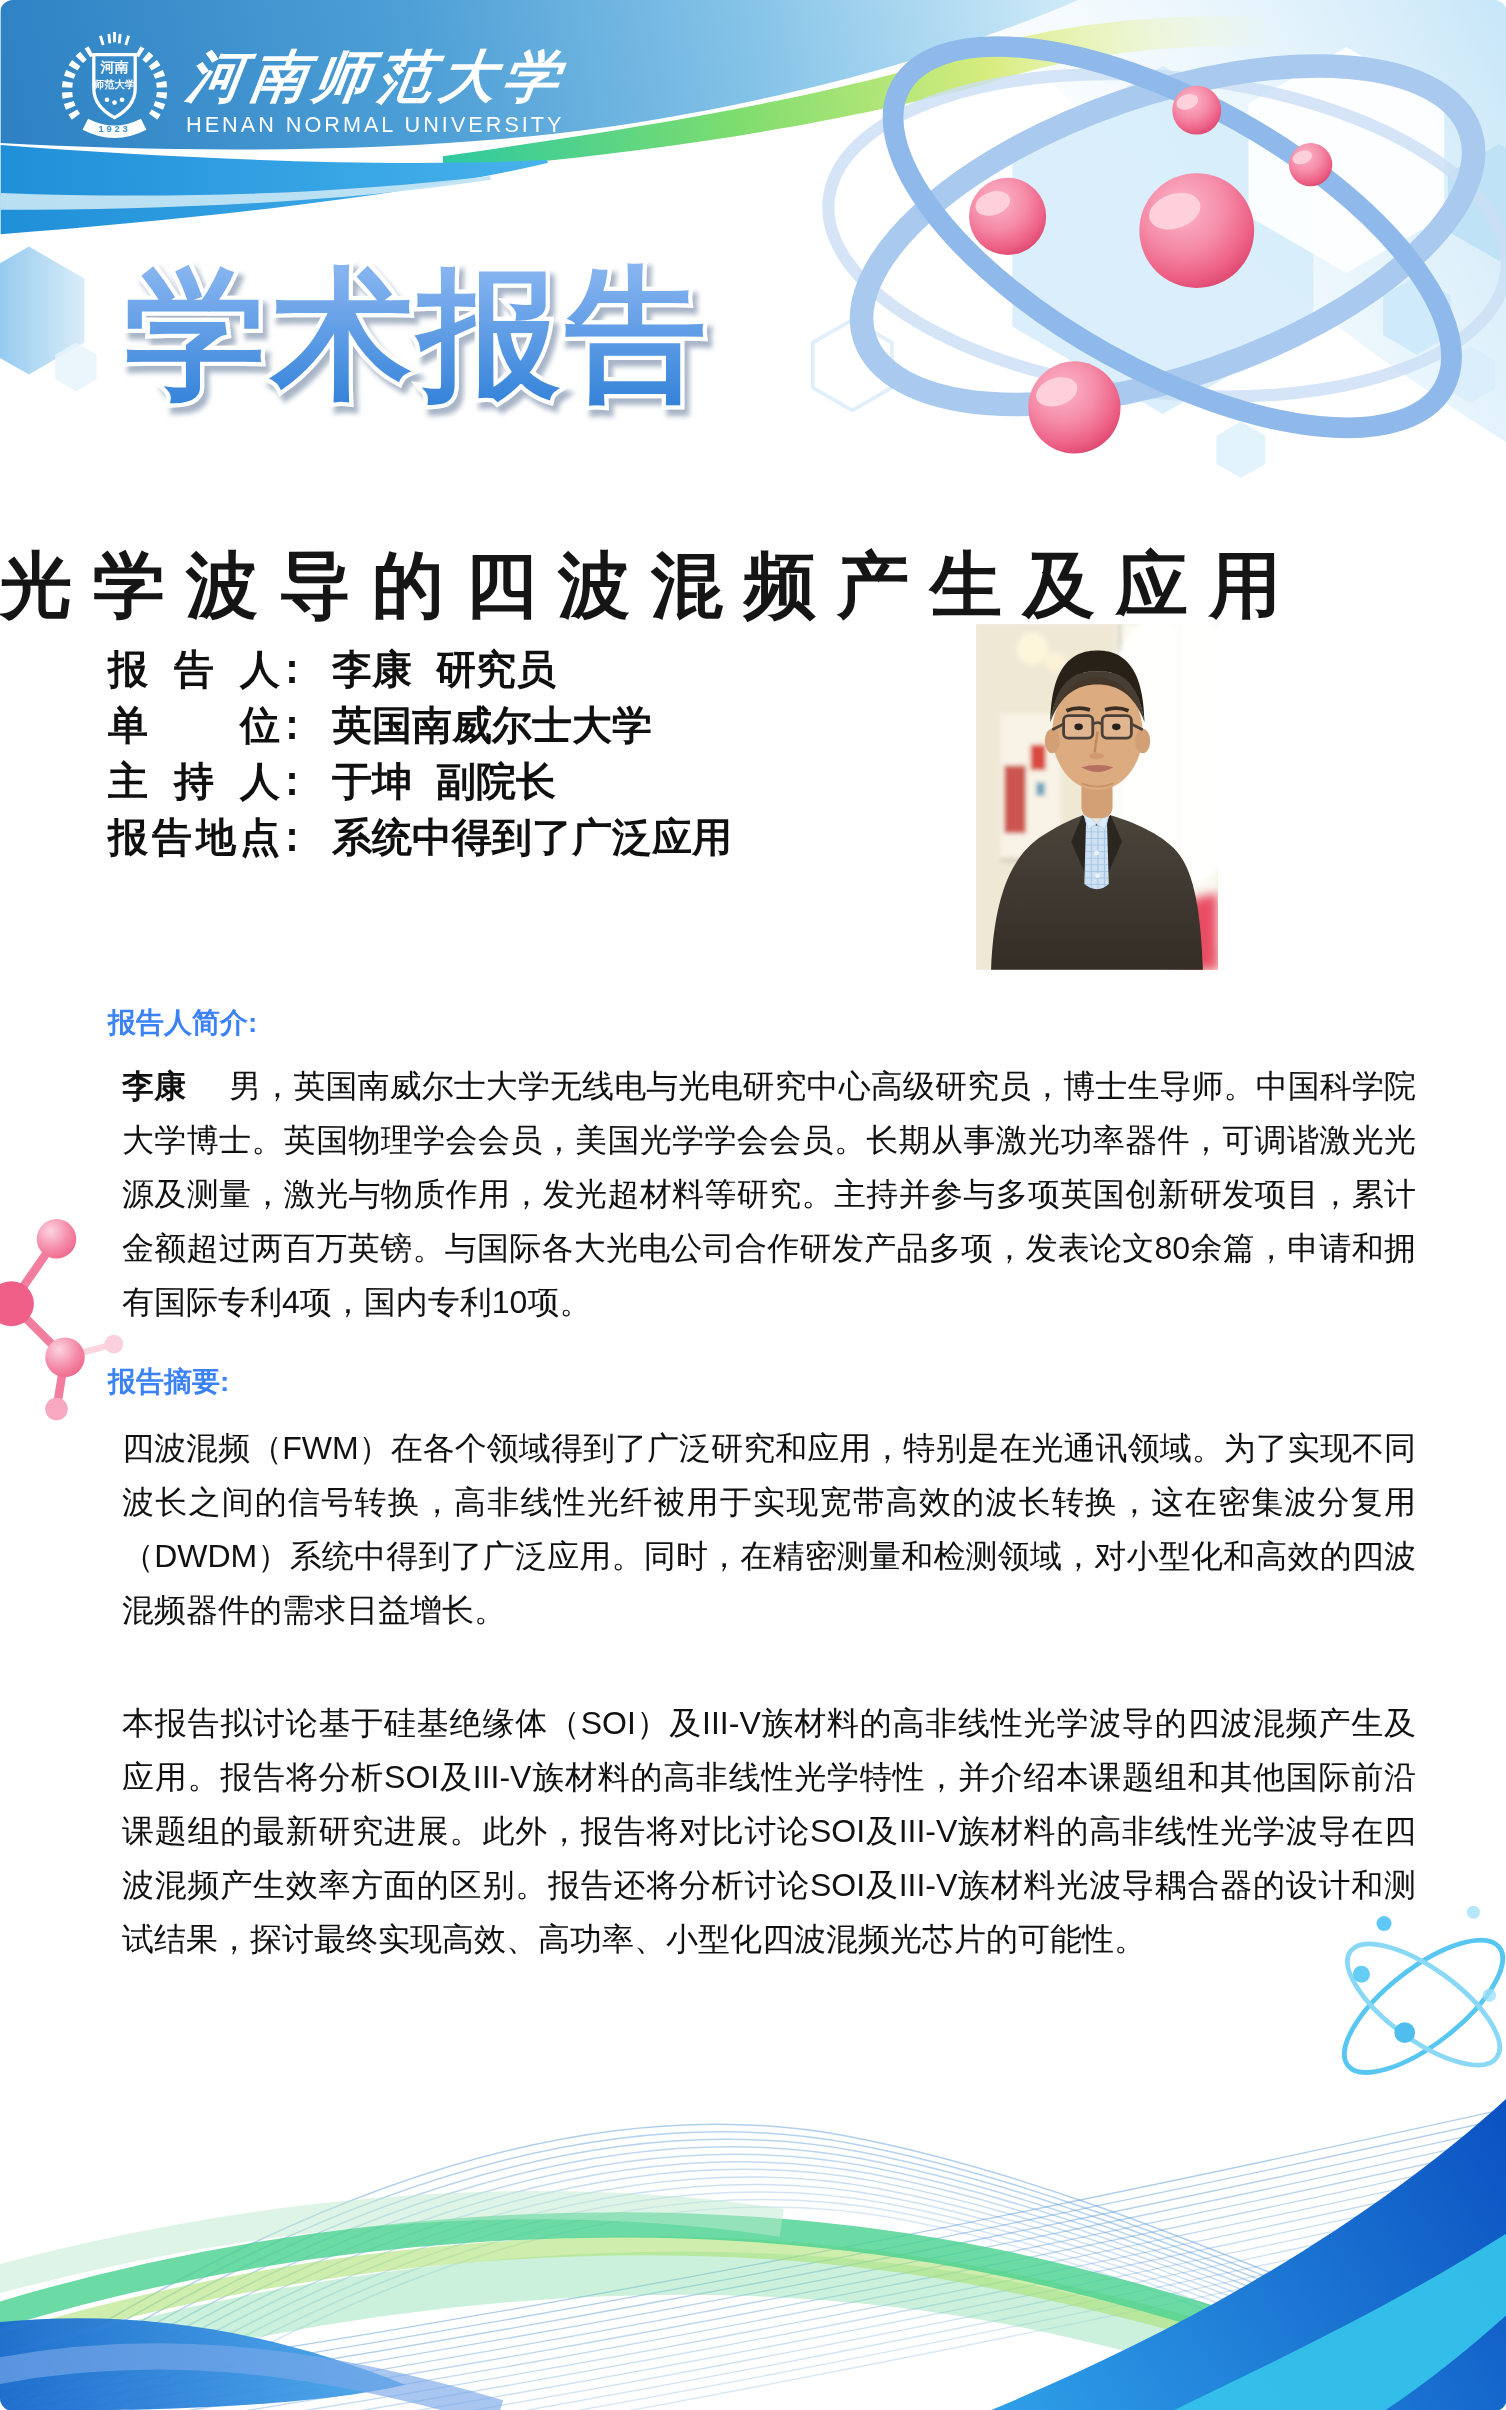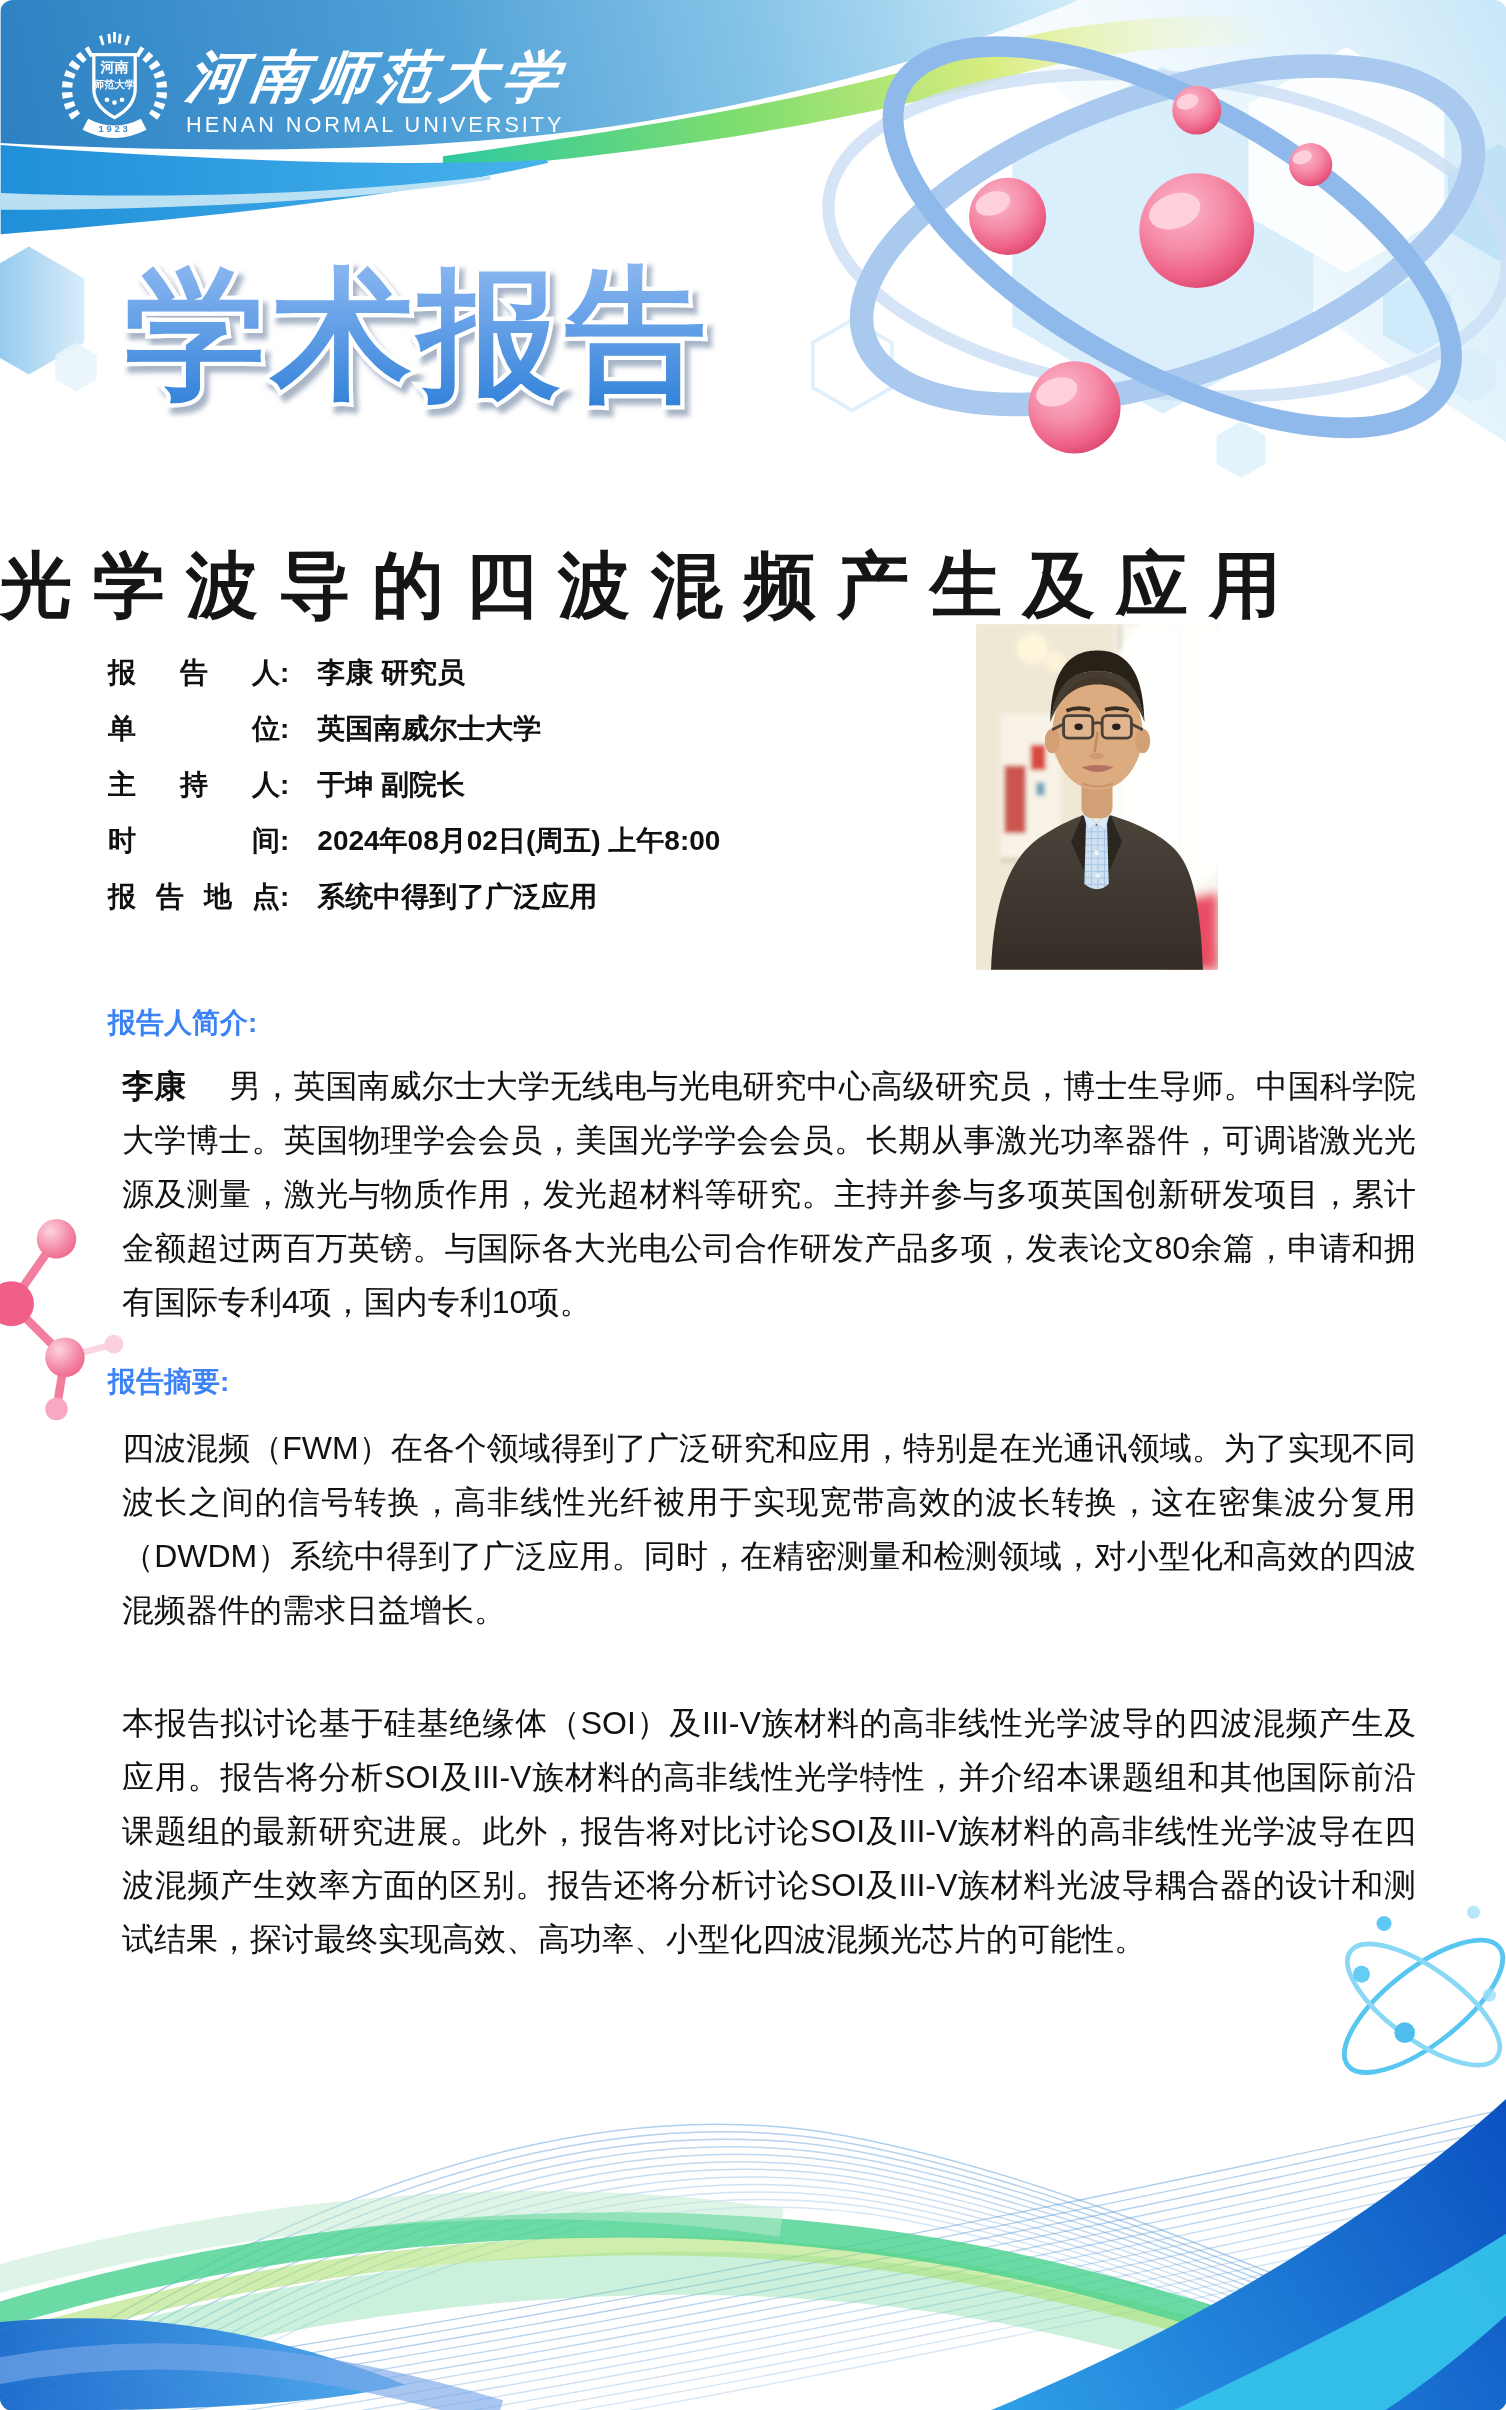--- a/index.html
+++ b/index.html
@@ -4,21 +4,21 @@
 <style>
   html,body{margin:0;padding:0;background:#fff;}
   .poster{position:relative;width:1507px;height:2411px;overflow:hidden;background:#fff;
           font-family:"Liberation Sans","DejaVu Sans",sans-serif;border-radius:13px;}
   .abs{position:absolute;}
   svg{display:block;}
   
   #lecture-title{top:490px;left:0;width:1217px;text-align:center;
     font-size:72px;font-weight:900;letter-spacing:21px;color:#151515;white-space:nowrap;}
   
-  #info-block{top:645px;left:108px;font-size:28px;font-weight:700;color:#101010;}
+  #info-block{top:645px;left:108px;font-size:40px;font-weight:700;color:#101010;font-family:Liberation Mono, monospace;}
   .info-row{height:56px;line-height:56px;white-space:nowrap;}
   .info-label{display:inline-block;width:172px;text-align:justify;text-align-last:justify;vertical-align:top;}
   .info-colon{margin-right:28px;}
   
   .sec-heading{left:108px;font-size:28px;font-weight:700;color:#3b82f6;}
   .body-par{left:108px;width:1294px;font-size:32px;line-height:54px;color:#111;
     text-align:justify;margin:14px;}
   .name-gap{display:inline-block;width:43px;}
   b{font-weight:700;}
   
@@ -228,23 +228,20 @@
 
   <div id="info-block" class="abs">
     <div class="info-row">
       <span class="info-label">报告人</span><span class="info-colon">:</span><span>李康 研究员</span>
     </div>
     <div class="info-row">
       <span class="info-label">单位</span><span class="info-colon">:</span><span>英国南威尔士大学</span>
     </div>
     <div class="info-row">
       <span class="info-label">主持人</span><span class="info-colon">:</span><span>于坤 副院长</span>
-    </div>
-    <div class="info-row">
-      <span class="info-label">时间</span><span class="info-colon">:</span><span>2024年08月02日(周五) 上午8:00</span>
     </div>
     <div class="info-row">
       <span class="info-label">报告地点</span><span class="info-colon">:</span><span>系统中得到了广泛应用</span>
     </div>
   </div>
 
   <svg id="speaker-photo" class="abs" viewBox="0 0 257 367">
     <defs>
       <linearGradient id="gJacket" x1="0" y1="0" x2="0" y2="1">
         <stop offset="0" stop-color="#4a443b"></stop>

